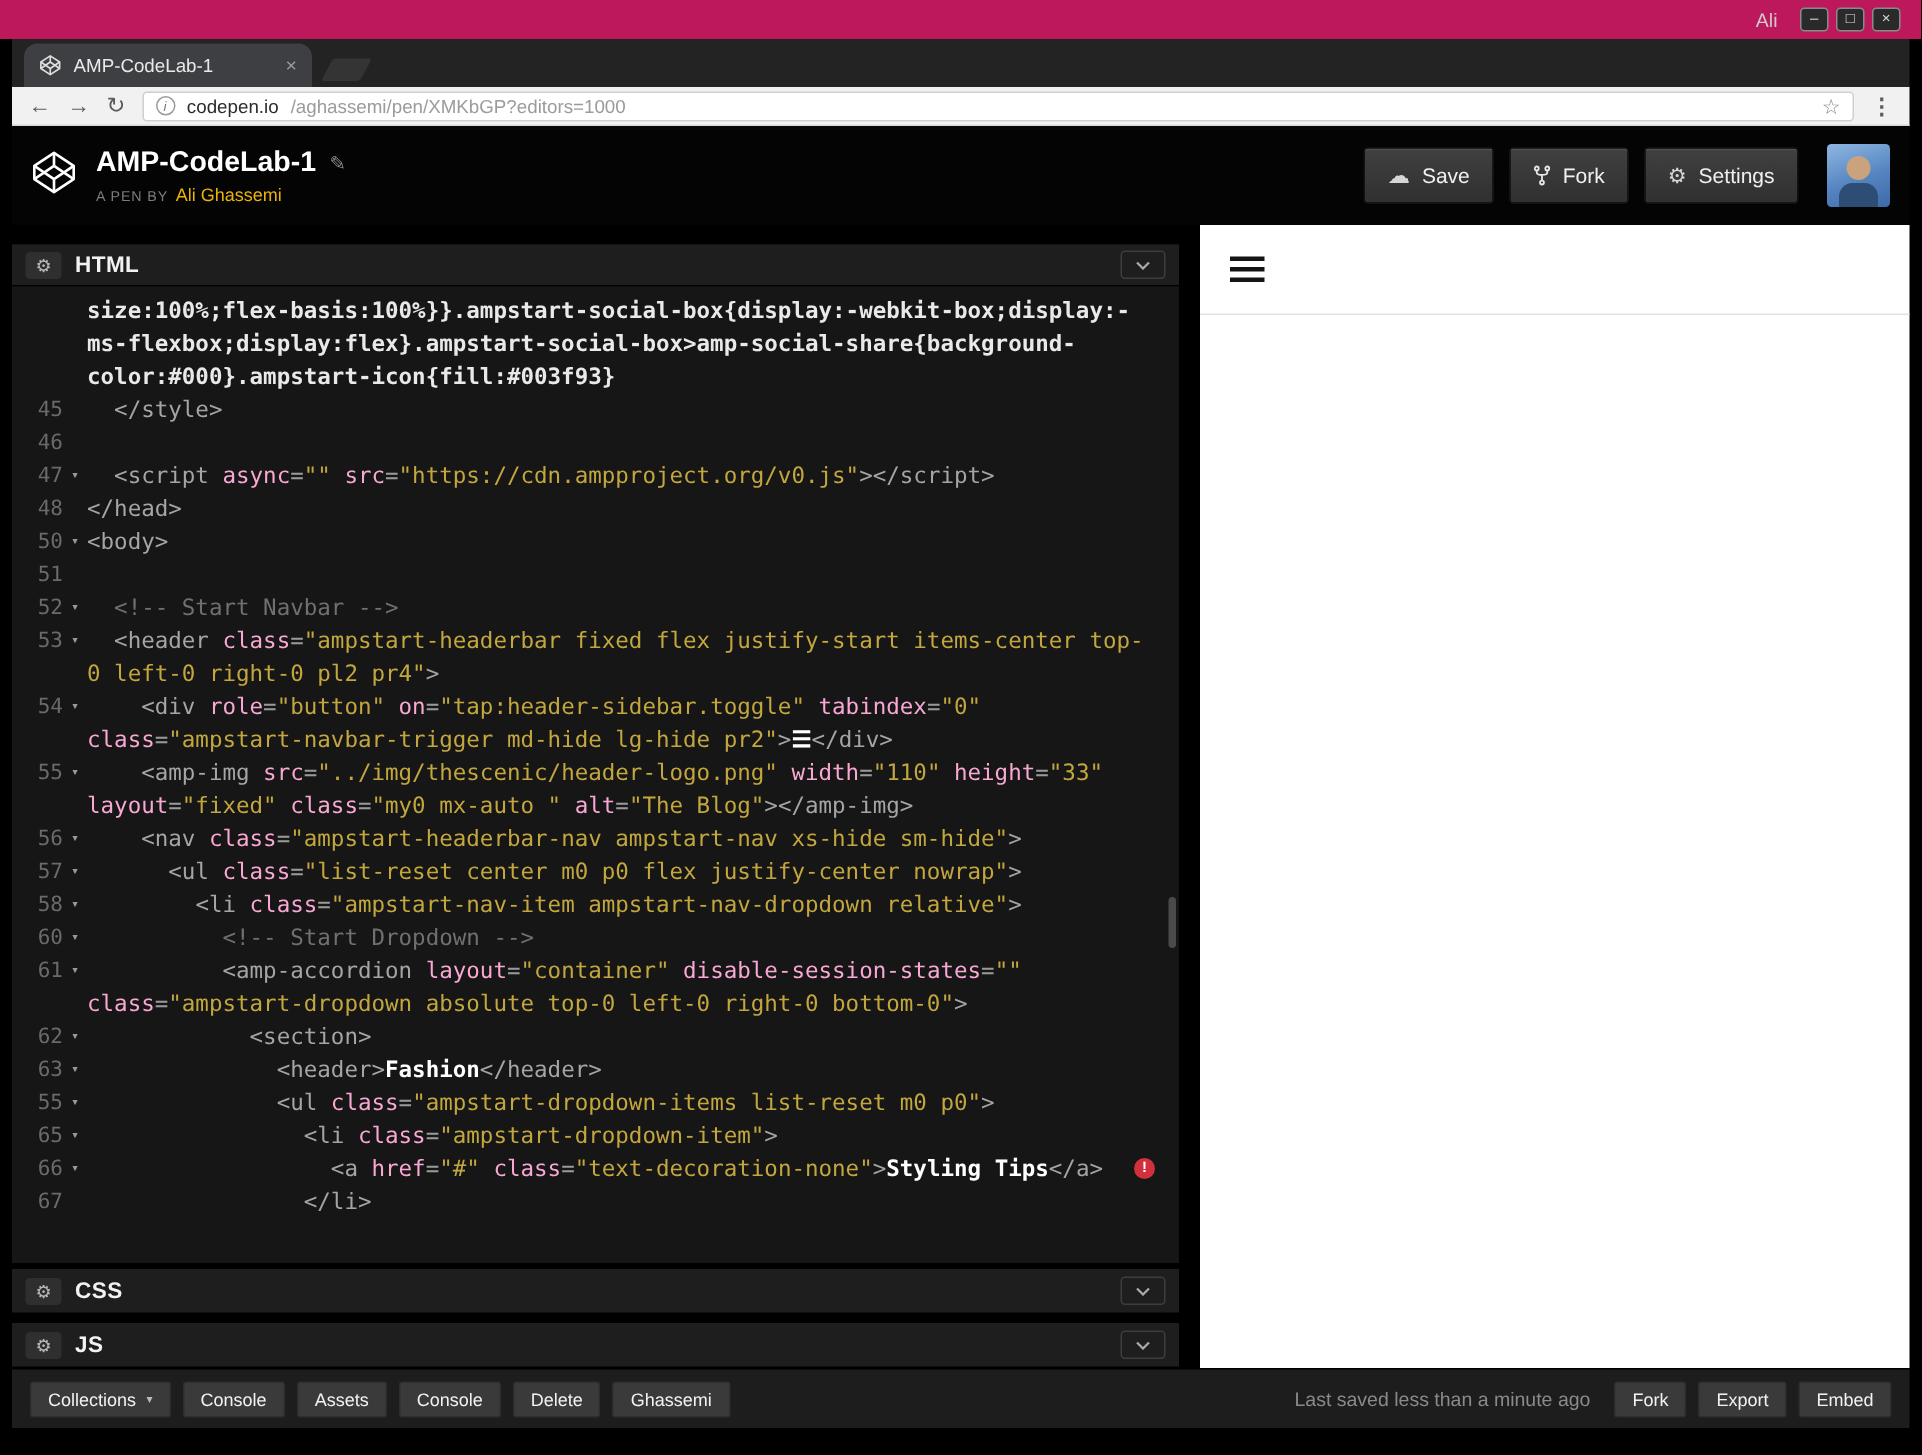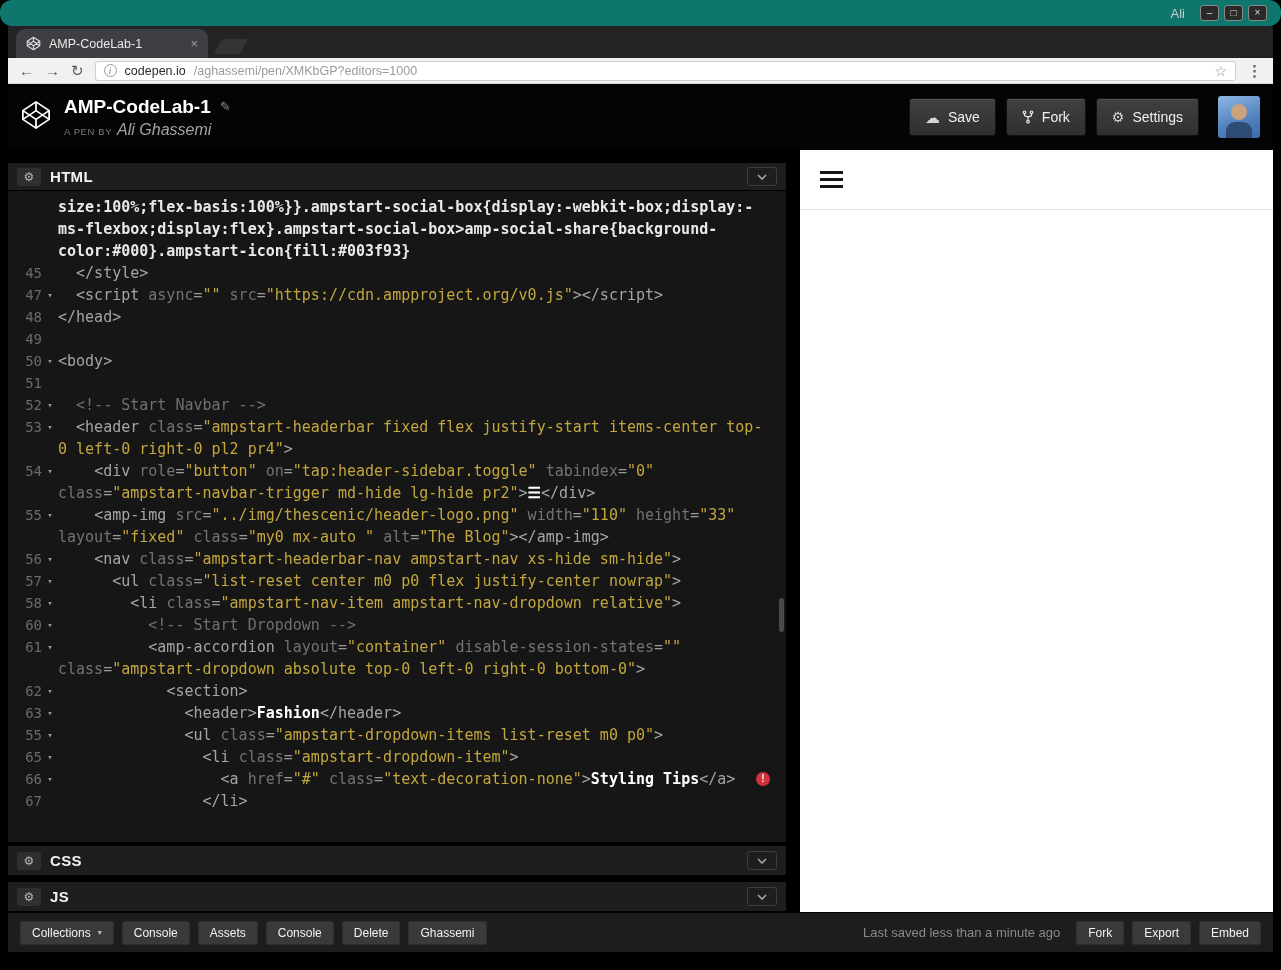--- a/index.html
+++ b/index.html
@@ -1,20 +1,20 @@
 <!DOCTYPE html>
 <html><head>
 <meta charset="utf-8">
 <style>
   html,body{margin:0;padding:0;background:#000;}
   *{box-sizing:border-box;}
   .screen{width:1281px;height:970px;background:#000;position:relative;font-family:"Liberation Sans",sans-serif;overflow:hidden;}
 
   
-  .titlebar{height:26px;display:flex;align-items:center;justify-content:flex-end;gap:5px;padding:0 14px;background:#0f766e;border-radius:12px;}
+  .titlebar{height:26px;display:flex;align-items:center;justify-content:flex-end;gap:5px;padding:0 14px;background:#be185d;}
   .win-title{color:#cccccc;font-size:13px;margin-right:10px;}
   .win-btn{width:19px;height:16px;border:1px solid #8a8a8a;border-radius:3px;background:#2a2a2a;color:#dddddd;font-size:10px;line-height:14px;text-align:center;cursor:default;}
 
   
   .window{margin:0 8px;height:926px;display:flex;flex-direction:column;}
   .tabstrip{height:32px;background:#232323;display:flex;align-items:flex-end;padding-left:8px;flex:none;}
   .tab{height:29px;width:192px;background:#3d3f42;border-radius:9px 9px 0 0;display:flex;align-items:center;gap:8px;padding:0 10px;}
   .favicon{display:flex;align-items:center;}
   .tab-title{color:#e9e9e9;font-size:12.5px;flex:1;white-space:nowrap;overflow:hidden;}
   .tab-close{color:#9c9c9c;font-size:13px;}
@@ -29,21 +29,21 @@
   .star{margin-left:auto;color:#8a8a8a;font-size:14px;}
   .menu-dots{color:#5c5c5c;font-size:15px;font-weight:bold;}
 
   
   .cp-header{height:66px;background:#040404;display:flex;align-items:center;padding:0 13px;gap:13px;flex:none;}
   .cp-titles{display:flex;flex-direction:column;gap:3px;}
   .cp-title-row{color:#ffffff;font-size:19px;font-weight:bold;display:flex;gap:9px;align-items:center;}
   .edit-icon{color:#8d8d8d;font-size:13px;font-weight:normal;}
   .cp-byline{font-size:11px;display:flex;gap:5px;align-items:baseline;}
   .byline-prefix{color:#7c7c7c;font-size:9.5px;letter-spacing:0.6px;}
-  .author{color:#a3a3a3;font-size:16px;font-style:italic;}
+  .author{color:#eab308;font-size:12px;}
   .cp-actions{margin-left:auto;display:flex;gap:10px;align-items:center;}
   .cp-btn{height:38px;padding:0 15px;background:linear-gradient(#404040,#303030);border:1px solid #121212;box-shadow:inset 0 1px 0 rgba(255,255,255,.09);border-radius:3px;color:#f0f0f0;font-size:14px;display:flex;align-items:center;gap:8px;font-family:inherit;cursor:default;}
   .btn-icon{display:flex;align-items:center;color:#d6d6d6;}
   .avatar{width:42px;height:42px;border-radius:3px;margin-left:6px;background:linear-gradient(160deg,#8fb7e3 0%,#5585c0 55%,#3d6aa8 100%);position:relative;overflow:hidden;flex:none;}
   .av-head{position:absolute;width:16px;height:16px;border-radius:50%;background:#caa27e;left:13px;top:8px;}
   .av-body{position:absolute;width:26px;height:18px;border-radius:9px 9px 0 0;background:#2e4d75;left:8px;top:26px;}
 
   
   .main{flex:1;display:flex;background:#000;min-height:0;}
   .left-col{width:778px;flex:none;display:flex;flex-direction:column;padding-top:13px;background:#000;}
@@ -56,21 +56,21 @@
   .panel-title{color:#f2f2f2;font-weight:bold;font-size:15px;letter-spacing:0.3px;}
   .chev-box{margin-left:auto;width:30px;height:19px;border:1px solid #3d3d3d;border-radius:3px;display:flex;align-items:center;justify-content:center;background:#1e1e1e;}
 
   
   .code-area{flex:1;overflow:hidden;position:relative;padding-top:5px;font-family:"DejaVu Sans Mono",monospace;font-size:15px;line-height:22px;}
   .code-line{display:flex;position:relative;}
   .line-num{width:34px;text-align:right;color:#6a6a6a;flex:none;font-size:14px;}
   .fold-arrow{width:16px;text-align:center;color:#999999;font-size:9px;line-height:22px;flex:none;}
   .line-content{width:705px;flex:none;white-space:pre-wrap;overflow-wrap:break-word;min-height:22px;color:#cfcfcf;}
   .tok-tag{color:#a5a5a5;}
-  .tok-attr{color:#737373;}
+  .tok-attr{color:#f9a8d4;}
   .tok-str{color:#c3a73e;}
   .tok-pun{color:#9a9a9a;}
   .tok-com{color:#707070;}
   .tok-txt{color:#ffffff;font-weight:bold;}
   .tok-css{color:#e9e9e9;font-weight:bold;}
   .tok-pln{color:#cfcfcf;}
   .error-marker{position:absolute;right:16px;top:4px;width:14px;height:14px;border-radius:50%;background:#d1303c;color:#fff;font-size:10px;font-weight:bold;display:flex;align-items:center;justify-content:center;font-family:"Liberation Sans",sans-serif;}
   .scroll-thumb{position:absolute;right:2px;top:407px;width:5px;height:34px;background:#4a4a4a;border-radius:3px;}
 
   
@@ -194,33 +194,33 @@
                   <span class="line-num"></span>
                   <span class="fold-arrow"></span>
                   <div class="line-content"><span class="tok-css">size:100%;flex-basis:100%}}.ampstart-social-box{display:-webkit-box;display:-ms-flexbox;display:flex}.ampstart-social-box&gt;amp-social-share{background-color:#000}.ampstart-icon{fill:#003f93}</span></div>
                 </div>
                 <div class="code-line">
                   <span class="line-num">45</span>
                   <span class="fold-arrow"></span>
                   <div class="line-content"><span class="tok-tag">  &lt;/style&gt;</span></div>
                 </div>
                 <div class="code-line">
+                  <span class="line-num">46</span>
+                  <span class="fold-arrow"></span>
+                  <div class="line-content">&nbsp;</div>
+                </div>
+                <div class="code-line">
                   <span class="line-num">47</span>
                   <span class="fold-arrow">▾</span>
                   <div class="line-content"><span class="tok-tag">  &lt;script </span><span class="tok-attr">async</span><span class="tok-pun">=</span><span class="tok-str">""</span><span class="tok-pln"> </span><span class="tok-attr">src</span><span class="tok-pun">=</span><span class="tok-str">"https://cdn.ampproject.org/v0.js"</span><span class="tok-tag">&gt;&lt;/script&gt;</span></div>
                 </div>
                 <div class="code-line">
                   <span class="line-num">48</span>
                   <span class="fold-arrow"></span>
                   <div class="line-content"><span class="tok-tag">&lt;/head&gt;</span></div>
-                </div>
-                <div class="code-line">
-                  <span class="line-num">49</span>
-                  <span class="fold-arrow"></span>
-                  <div class="line-content">&nbsp;</div>
                 </div>
                 <div class="code-line">
                   <span class="line-num">50</span>
                   <span class="fold-arrow">▾</span>
                   <div class="line-content"><span class="tok-tag">&lt;body&gt;</span></div>
                 </div>
                 <div class="code-line">
                   <span class="line-num">51</span>
                   <span class="fold-arrow"></span>
                   <div class="line-content">&nbsp;</div>

